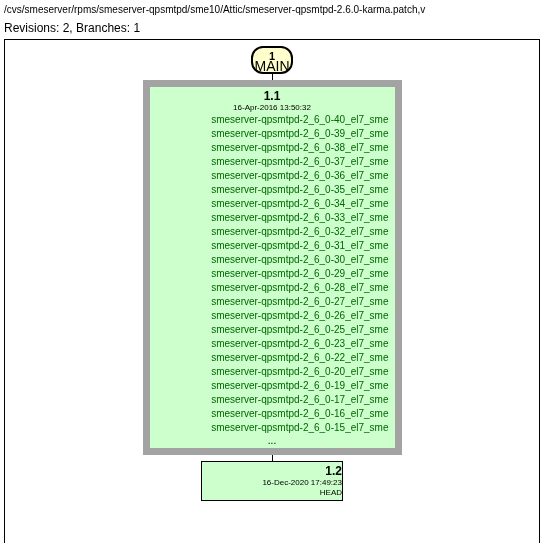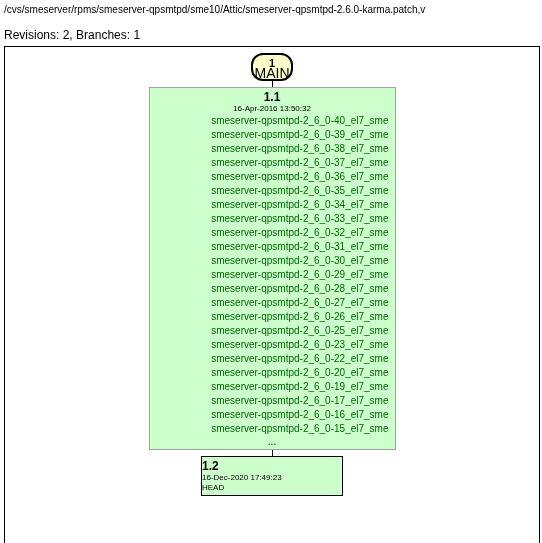--- a/index.html
+++ b/index.html
@@ -6,21 +6,21 @@
       margin: 0;
       padding: 4px;
       font-family: sans-serif;
       font-size: 10px;
       background: #ffffff;
       color: #000000;
     }
     .breadcrumb {
       font-size: 10px;
       color: #000000;
-      margin-bottom: 13px;
+      margin-bottom: 6px;
     }
     .revisions-info {
       font-size: 12px;
       color: #000000;
       margin-bottom: 4px;
     }
     .container {
       border: 1px solid #000000;
       width: 534px;
       height: 513px;
@@ -53,36 +53,36 @@
       font-size: 14px;
       line-height: 8px;
       font-weight: normal;
     }
     .connector {
       width: 1px;
       height: 6px;
       background: #000000;
     }
     .rev-box-large {
-      border: 1px solid #a3a3a3;
+      border: 7px solid #a3a3a3;
       background: #ccffcc;
       width: 245px;
       padding: 2px 0;
       display: flex;
       flex-direction: column;
       align-items: center;
     }
     .rev-box-small {
       border: 1px solid #000000;
       background: #ccffcc;
       width: 140px;
       padding: 2px 0;
       display: flex;
       flex-direction: column;
-      align-items: flex-start;
+      align-items: flex-end;
       margin-bottom: 6px;
     }
     .rev-title {
       font-size: 12px;
       font-weight: bold;
       line-height: 14px;
     }
     .rev-date {
       font-size: 8px;
       line-height: 10px;

